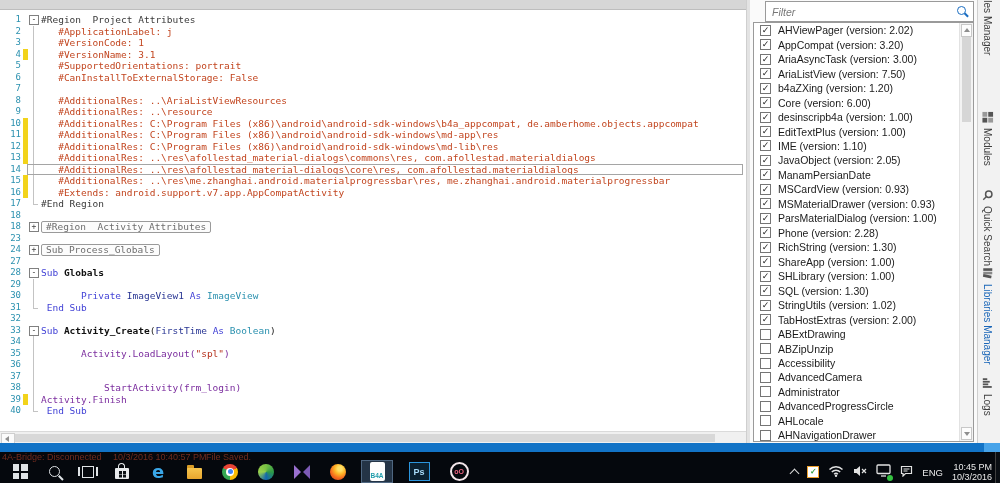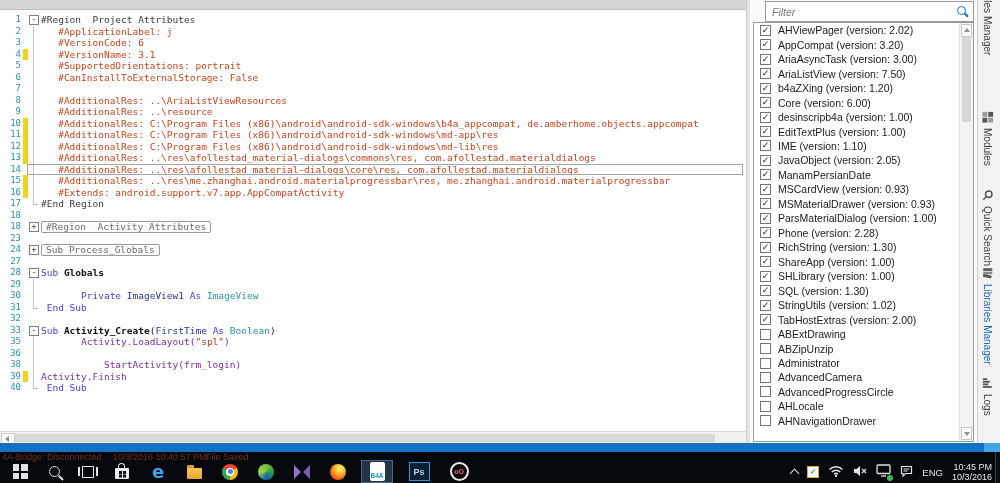--- a/index.html
+++ b/index.html
@@ -120,21 +120,21 @@
 <body>
 
 <div id="screen">
 
   <div class="top-strip"></div>
 
   <div class="editor">
     <div class="code-lines">
         <div class="line"><span class="ln">1</span><span class="mark"></span><span class="fold"><span class="fbox">-</span></span><span class="codetext"><span class="c-r">#Region  Project Attributes</span></span></div>
         <div class="line"><span class="ln">2</span><span class="mark"></span><span class="fold g-v"></span><span class="codetext"><span class="c-a">   #ApplicationLabel: j</span></span></div>
-        <div class="line"><span class="ln">3</span><span class="mark"></span><span class="fold g-v"></span><span class="codetext"><span class="c-a">   #VersionCode: 6</span></span></div>
+        <div class="line"><span class="ln">3</span><span class="mark"></span><span class="fold g-v"></span><span class="codetext"><span class="c-a">   #VersionCode: 1</span></span></div>
         <div class="line"><span class="ln">4</span><span class="mark y"></span><span class="fold g-v"></span><span class="codetext"><span class="c-a">   #VersionName: 3.1</span></span></div>
         <div class="line"><span class="ln">5</span><span class="mark"></span><span class="fold g-v"></span><span class="codetext"><span class="c-a">   #SupportedOrientations: portrait</span></span></div>
         <div class="line"><span class="ln">6</span><span class="mark"></span><span class="fold g-v"></span><span class="codetext"><span class="c-a">   #CanInstallToExternalStorage: False</span></span></div>
         <div class="line"><span class="ln">7</span><span class="mark"></span><span class="fold g-v"></span><span class="codetext"></span></div>
         <div class="line"><span class="ln">8</span><span class="mark"></span><span class="fold g-v"></span><span class="codetext"><span class="c-a">   #AdditionalRes: ..\AriaListViewResources</span></span></div>
         <div class="line"><span class="ln">9</span><span class="mark"></span><span class="fold g-v"></span><span class="codetext"><span class="c-a">   #AdditionalRes: ..\resource</span></span></div>
         <div class="line"><span class="ln">10</span><span class="mark y"></span><span class="fold g-v"></span><span class="codetext"><span class="c-a">   #AdditionalRes: C:\Program Files (x86)\android\android-sdk-windows\b4a_appcompat, de.amberhome.objects.appcompat</span></span></div>
         <div class="line"><span class="ln">11</span><span class="mark y"></span><span class="fold g-v"></span><span class="codetext"><span class="c-a">   #AdditionalRes: C:\Program Files (x86)\android\android-sdk-windows\md-app\res</span></span></div>
         <div class="line"><span class="ln">12</span><span class="mark y"></span><span class="fold g-v"></span><span class="codetext"><span class="c-a">   #AdditionalRes: C:\Program Files (x86)\android\android-sdk-windows\md-lib\res</span></span></div>
         <div class="line"><span class="ln">13</span><span class="mark y"></span><span class="fold g-v"></span><span class="codetext"><span class="c-a">   #AdditionalRes: ..\res\afollestad_material-dialogs\commons\res, com.afollestad.materialdialogs</span></span></div>
@@ -146,22 +146,24 @@
         <div class="line"><span class="ln">18</span><span class="mark"></span><span class="fold"><span class="fbox">+</span></span><span class="codetext"><span class="collapsed">#Region  Activity Attributes</span></span></div>
         <div class="line"><span class="ln">23</span><span class="mark"></span><span class="fold"></span><span class="codetext"></span></div>
         <div class="line"><span class="ln">24</span><span class="mark"></span><span class="fold"><span class="fbox">+</span></span><span class="codetext"><span class="collapsed">Sub Process_Globals</span></span></div>
         <div class="line"><span class="ln">27</span><span class="mark"></span><span class="fold"></span><span class="codetext"></span></div>
         <div class="line"><span class="ln">28</span><span class="mark"></span><span class="fold"><span class="fbox">-</span></span><span class="codetext"><span class="c-k">Sub </span><span class="c-nm">Globals</span></span></div>
         <div class="line"><span class="ln">29</span><span class="mark"></span><span class="fold g-v"></span><span class="codetext"></span></div>
         <div class="line"><span class="ln">30</span><span class="mark"></span><span class="fold g-v"></span><span class="codetext"><span class="c-k">       Private </span><span class="c-vr">ImageView1</span><span class="c-pl"> </span><span class="c-k">As</span><span class="c-pl"> </span><span class="c-t">ImageView</span></span></div>
         <div class="line"><span class="ln">31</span><span class="mark"></span><span class="fold g-e"></span><span class="codetext"><span class="c-k"> End Sub</span></span></div>
         <div class="line"><span class="ln">32</span><span class="mark"></span><span class="fold"></span><span class="codetext"></span></div>
         <div class="line"><span class="ln">33</span><span class="mark"></span><span class="fold"><span class="fbox">-</span></span><span class="codetext"><span class="c-k">Sub </span><span class="c-nm">Activity_Create</span><span class="c-pl">(</span><span class="c-vr">FirstTime</span><span class="c-pl"> </span><span class="c-k">As</span><span class="c-pl"> </span><span class="c-t">Boolean</span><span class="c-pl">)</span></span></div>
+        <div class="line"><span class="ln">34</span><span class="mark"></span><span class="fold g-v"></span><span class="codetext"></span></div>
         <div class="line"><span class="ln">35</span><span class="mark"></span><span class="fold g-v"></span><span class="codetext"><span class="c-o">       Activity.LoadLayout(</span><span class="c-s">"spl"</span><span class="c-o">)</span></span></div>
         <div class="line"><span class="ln">36</span><span class="mark"></span><span class="fold g-v"></span><span class="codetext"></span></div>
+        <div class="line"><span class="ln">37</span><span class="mark"></span><span class="fold g-v"></span><span class="codetext"></span></div>
         <div class="line"><span class="ln">38</span><span class="mark"></span><span class="fold g-v"></span><span class="codetext"><span class="c-o">           StartActivity(frm_login)</span></span></div>
         <div class="line"><span class="ln">39</span><span class="mark y"></span><span class="fold g-v"></span><span class="codetext"><span class="c-o">Activity.Finish</span></span></div>
         <div class="line"><span class="ln">40</span><span class="mark"></span><span class="fold g-e"></span><span class="codetext"><span class="c-k"> End Sub</span></span></div>
       </div>
   </div>
 
   <div class="hscroll">
     <span class="hs-left"></span>
     <span class="hs-thumb"></span>
   </div>
@@ -262,25 +264,29 @@
           <div class="lib-item">
             <span class="cb"></span>
             <span>ABExtDrawing</span>
           </div>
           <div class="lib-item">
             <span class="cb"></span>
             <span>ABZipUnzip</span>
           </div>
           <div class="lib-item">
             <span class="cb"></span>
+            <span>Accessibility</span>
+          </div>
+          <div class="lib-item">
+            <span class="cb"></span>
+            <span>AdvancedCamera</span>
+          </div>
+          <div class="lib-item">
+            <span class="cb"></span>
             <span>Administrator</span>
-          </div>
-          <div class="lib-item">
-            <span class="cb"></span>
-            <span>AdvancedCamera</span>
           </div>
           <div class="lib-item">
             <span class="cb"></span>
             <span>AdvancedProgressCircle</span>
           </div>
           <div class="lib-item">
             <span class="cb"></span>
             <span>AHLocale</span>
           </div>
           <div class="lib-item">

